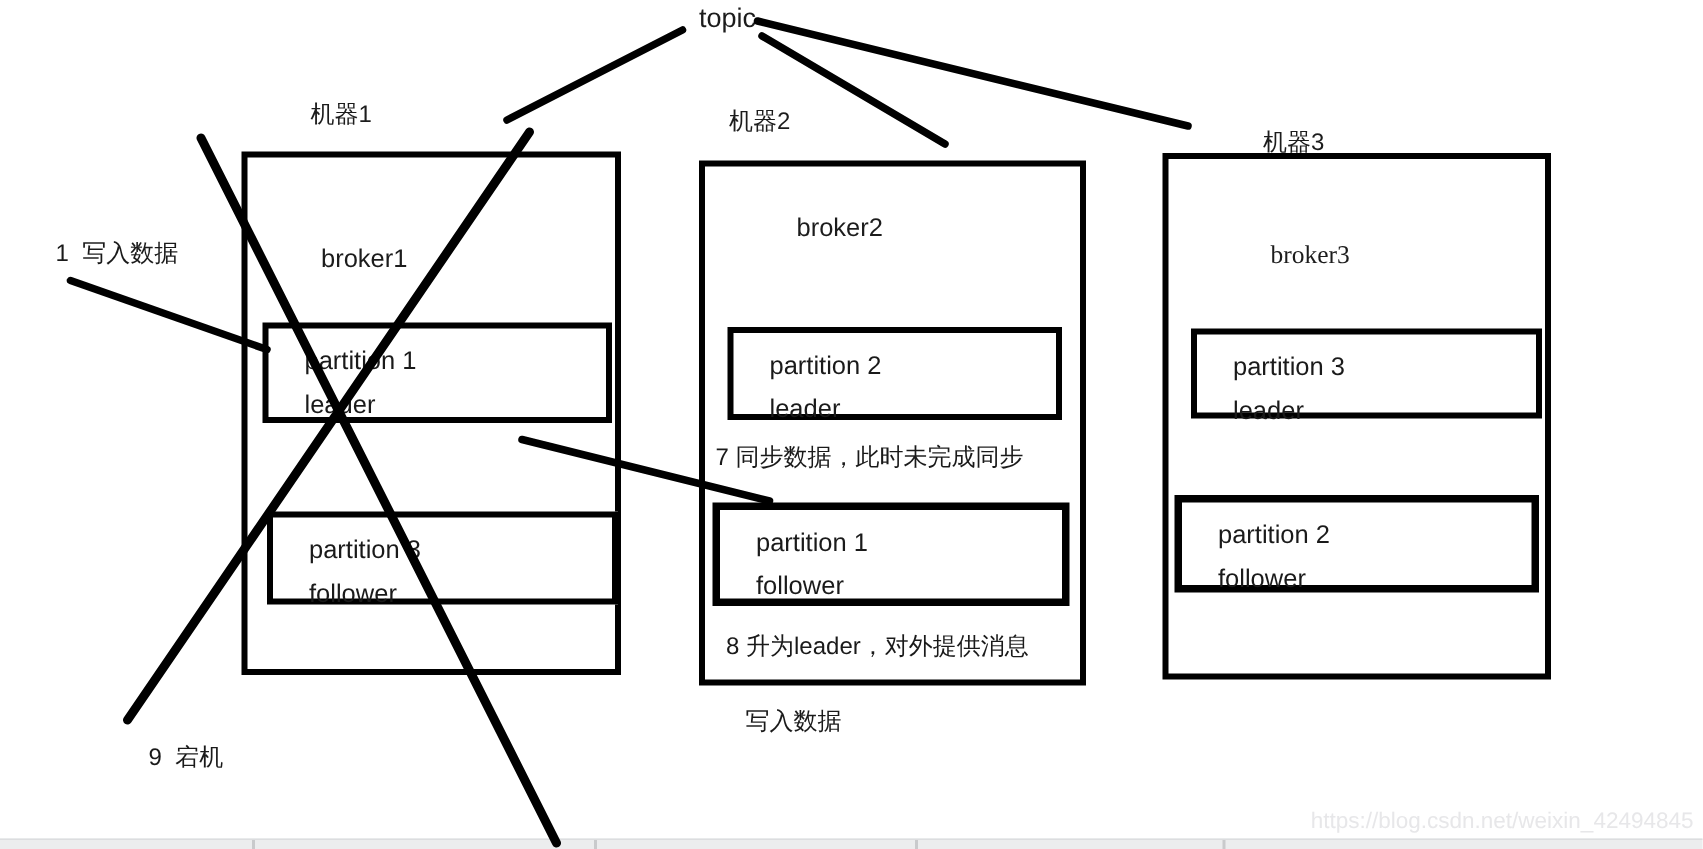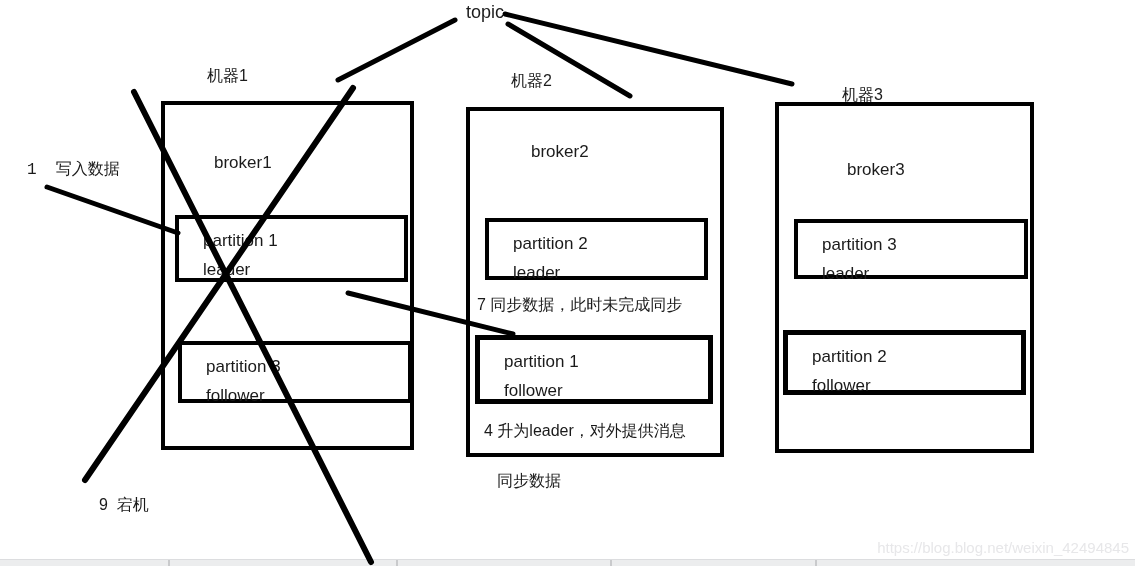--- a/index.html
+++ b/index.html
@@ -22,26 +22,26 @@
   .watermark{font-size:15px;color:#e7e7e9;white-space:pre;}
   .bottom-bar{left:0;bottom:0;width:1135px;height:6px;background:#ecedee;border-top:1px solid #dcdddf;}
   .bottom-divider{width:2px;height:6px;background:#c9cacc;top:0;}
 </style>
 </head>
 <body>
 
 <div class="abs label topic-label" style="left:466px;top:2px;">topic</div>
 
 <div class="abs label machine-label" style="left:207px;top:66px;">机器1</div>
-<div class="abs label machine-label" style="left:511px;top:71px;">机器2</div>
+<div class="abs label machine-label" style="left:486px;top:71px;">机器2</div>
 <div class="abs label machine-label" style="left:842px;top:85px;">机器3</div>
 
 <div class="abs machine" style="left:161px;top:101px;width:253px;height:349px;">
 </div>
-<div class="abs label broker-label" style="left:214px;top:153px;">broker1</div>
+<div class="abs label broker-label" style="left:214px;top:163px;">broker1</div>
 <div class="abs pbox" style="left:175px;top:215px;width:233px;height:67px;">
   <div class="pname">partition 1</div>
   <div class="prole">leader</div>
 </div>
 <div class="abs pbox" style="left:178px;top:341px;width:234px;height:62px;">
   <div class="pname">partition 3</div>
   <div class="prole">follower</div>
 </div>
 
 <div class="abs machine" style="left:466px;top:107px;width:258px;height:350px;">
@@ -51,46 +51,46 @@
   <div class="pname">partition 2</div>
   <div class="prole">leader</div>
 </div>
 <div class="abs pbox thick" style="left:475px;top:335px;width:238px;height:69px;">
   <div class="pname">partition 1</div>
   <div class="prole">follower</div>
 </div>
 
 <div class="abs machine" style="left:775px;top:102px;width:259px;height:351px;">
 </div>
-<div class="abs label broker-label" style="left:847px;top:160px;">broker3</div>
+<div class="abs label broker-label" style="left:847px;top:160px;font-family:Liberation Serif, serif;">broker3</div>
 <div class="abs pbox" style="left:794px;top:219px;width:234px;height:60px;">
   <div class="pname">partition 3</div>
   <div class="prole">leader</div>
 </div>
 <div class="abs pbox thick" style="left:783px;top:330px;width:243px;height:65px;">
   <div class="pname">partition 2</div>
   <div class="prole">follower</div>
 </div>
 
-<div class="abs note" style="left:27px;top:159px;font-family:Liberation Mono, monospace;">1  写入数据</div>
+<div class="abs note" style="left:37px;top:159px;">1  写入数据</div>
 <div class="abs note" style="left:477px;top:295px;">7 同步数据，此时未完成同步</div>
 <div class="abs note" style="left:99px;top:495px;">9  宕机</div>
-<div class="abs note" style="left:484px;top:421px;z-index:3;">4 升为leader，对外提供消息</div>
-<div class="abs note" style="left:497px;top:471px;">同步数据</div>
+<div class="abs note" style="left:484px;top:421px;z-index:3;">8 升为leader，对外提供消息</div>
+<div class="abs note" style="left:497px;top:471px;">写入数据</div>
 
 <svg id="lines">
   <line x1="455" y1="20" x2="338" y2="80" stroke-width="5" stroke-linecap="round" stroke="#000000"></line>
   <line x1="508" y1="24" x2="630" y2="96" stroke-width="5" stroke-linecap="round" stroke="#000000"></line>
   <line x1="505" y1="14" x2="792" y2="84" stroke-width="5" stroke-linecap="round" stroke="#000000"></line>
   <line x1="47" y1="187" x2="178" y2="233" stroke-width="5" stroke-linecap="round" stroke="#000000"></line>
   <line x1="348" y1="293" x2="513" y2="334" stroke-width="5" stroke-linecap="round" stroke="#000000"></line>
   <line x1="134" y1="92" x2="371" y2="562" stroke-width="6" stroke-linecap="round" stroke="#000000"></line>
   <line x1="353" y1="88" x2="85" y2="480" stroke-width="6" stroke-linecap="round" stroke="#000000"></line>
 </svg>
 
-<div class="abs watermark" style="right:6px;top:539px;">https://blog.blog.net/weixin_42494845</div>
+<div class="abs watermark" style="right:6px;top:539px;">https://blog.csdn.net/weixin_42494845</div>
 
 <div class="abs bottom-bar">
   <div class="abs bottom-divider" style="left:168px;"></div>
   <div class="abs bottom-divider" style="left:396px;"></div>
   <div class="abs bottom-divider" style="left:610px;"></div>
   <div class="abs bottom-divider" style="left:815px;"></div>
 </div>
 
 </body></html>

